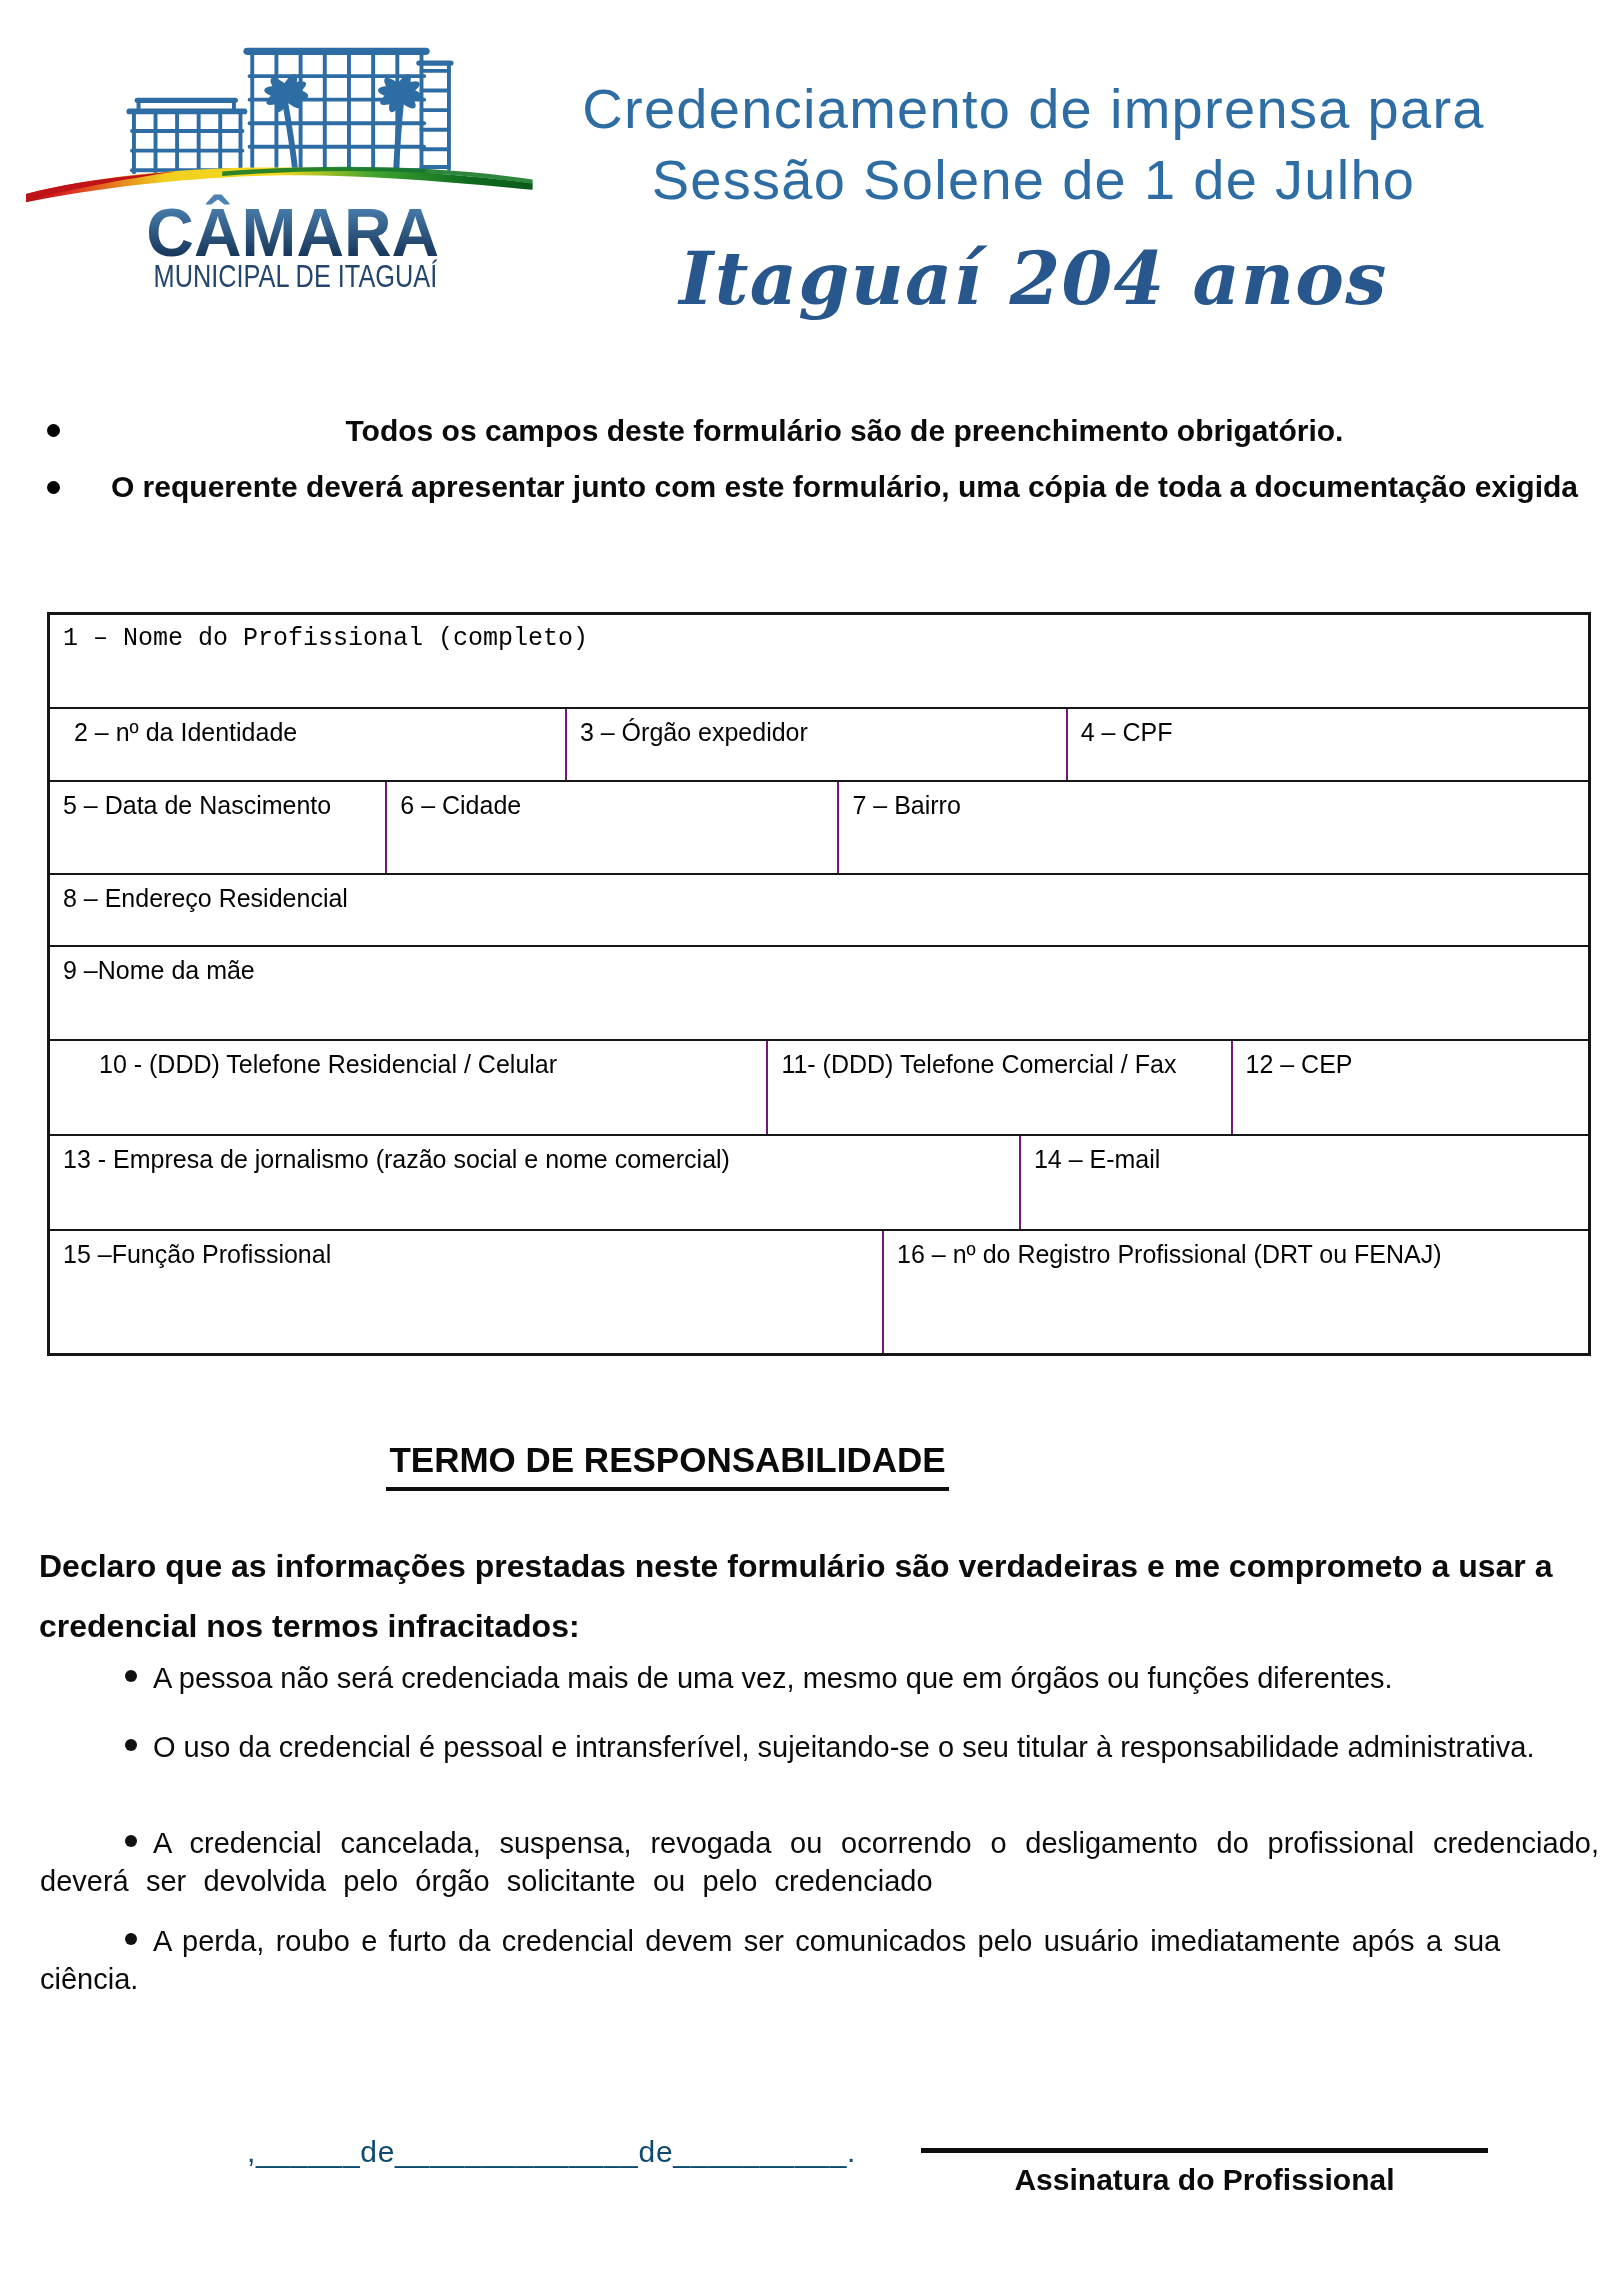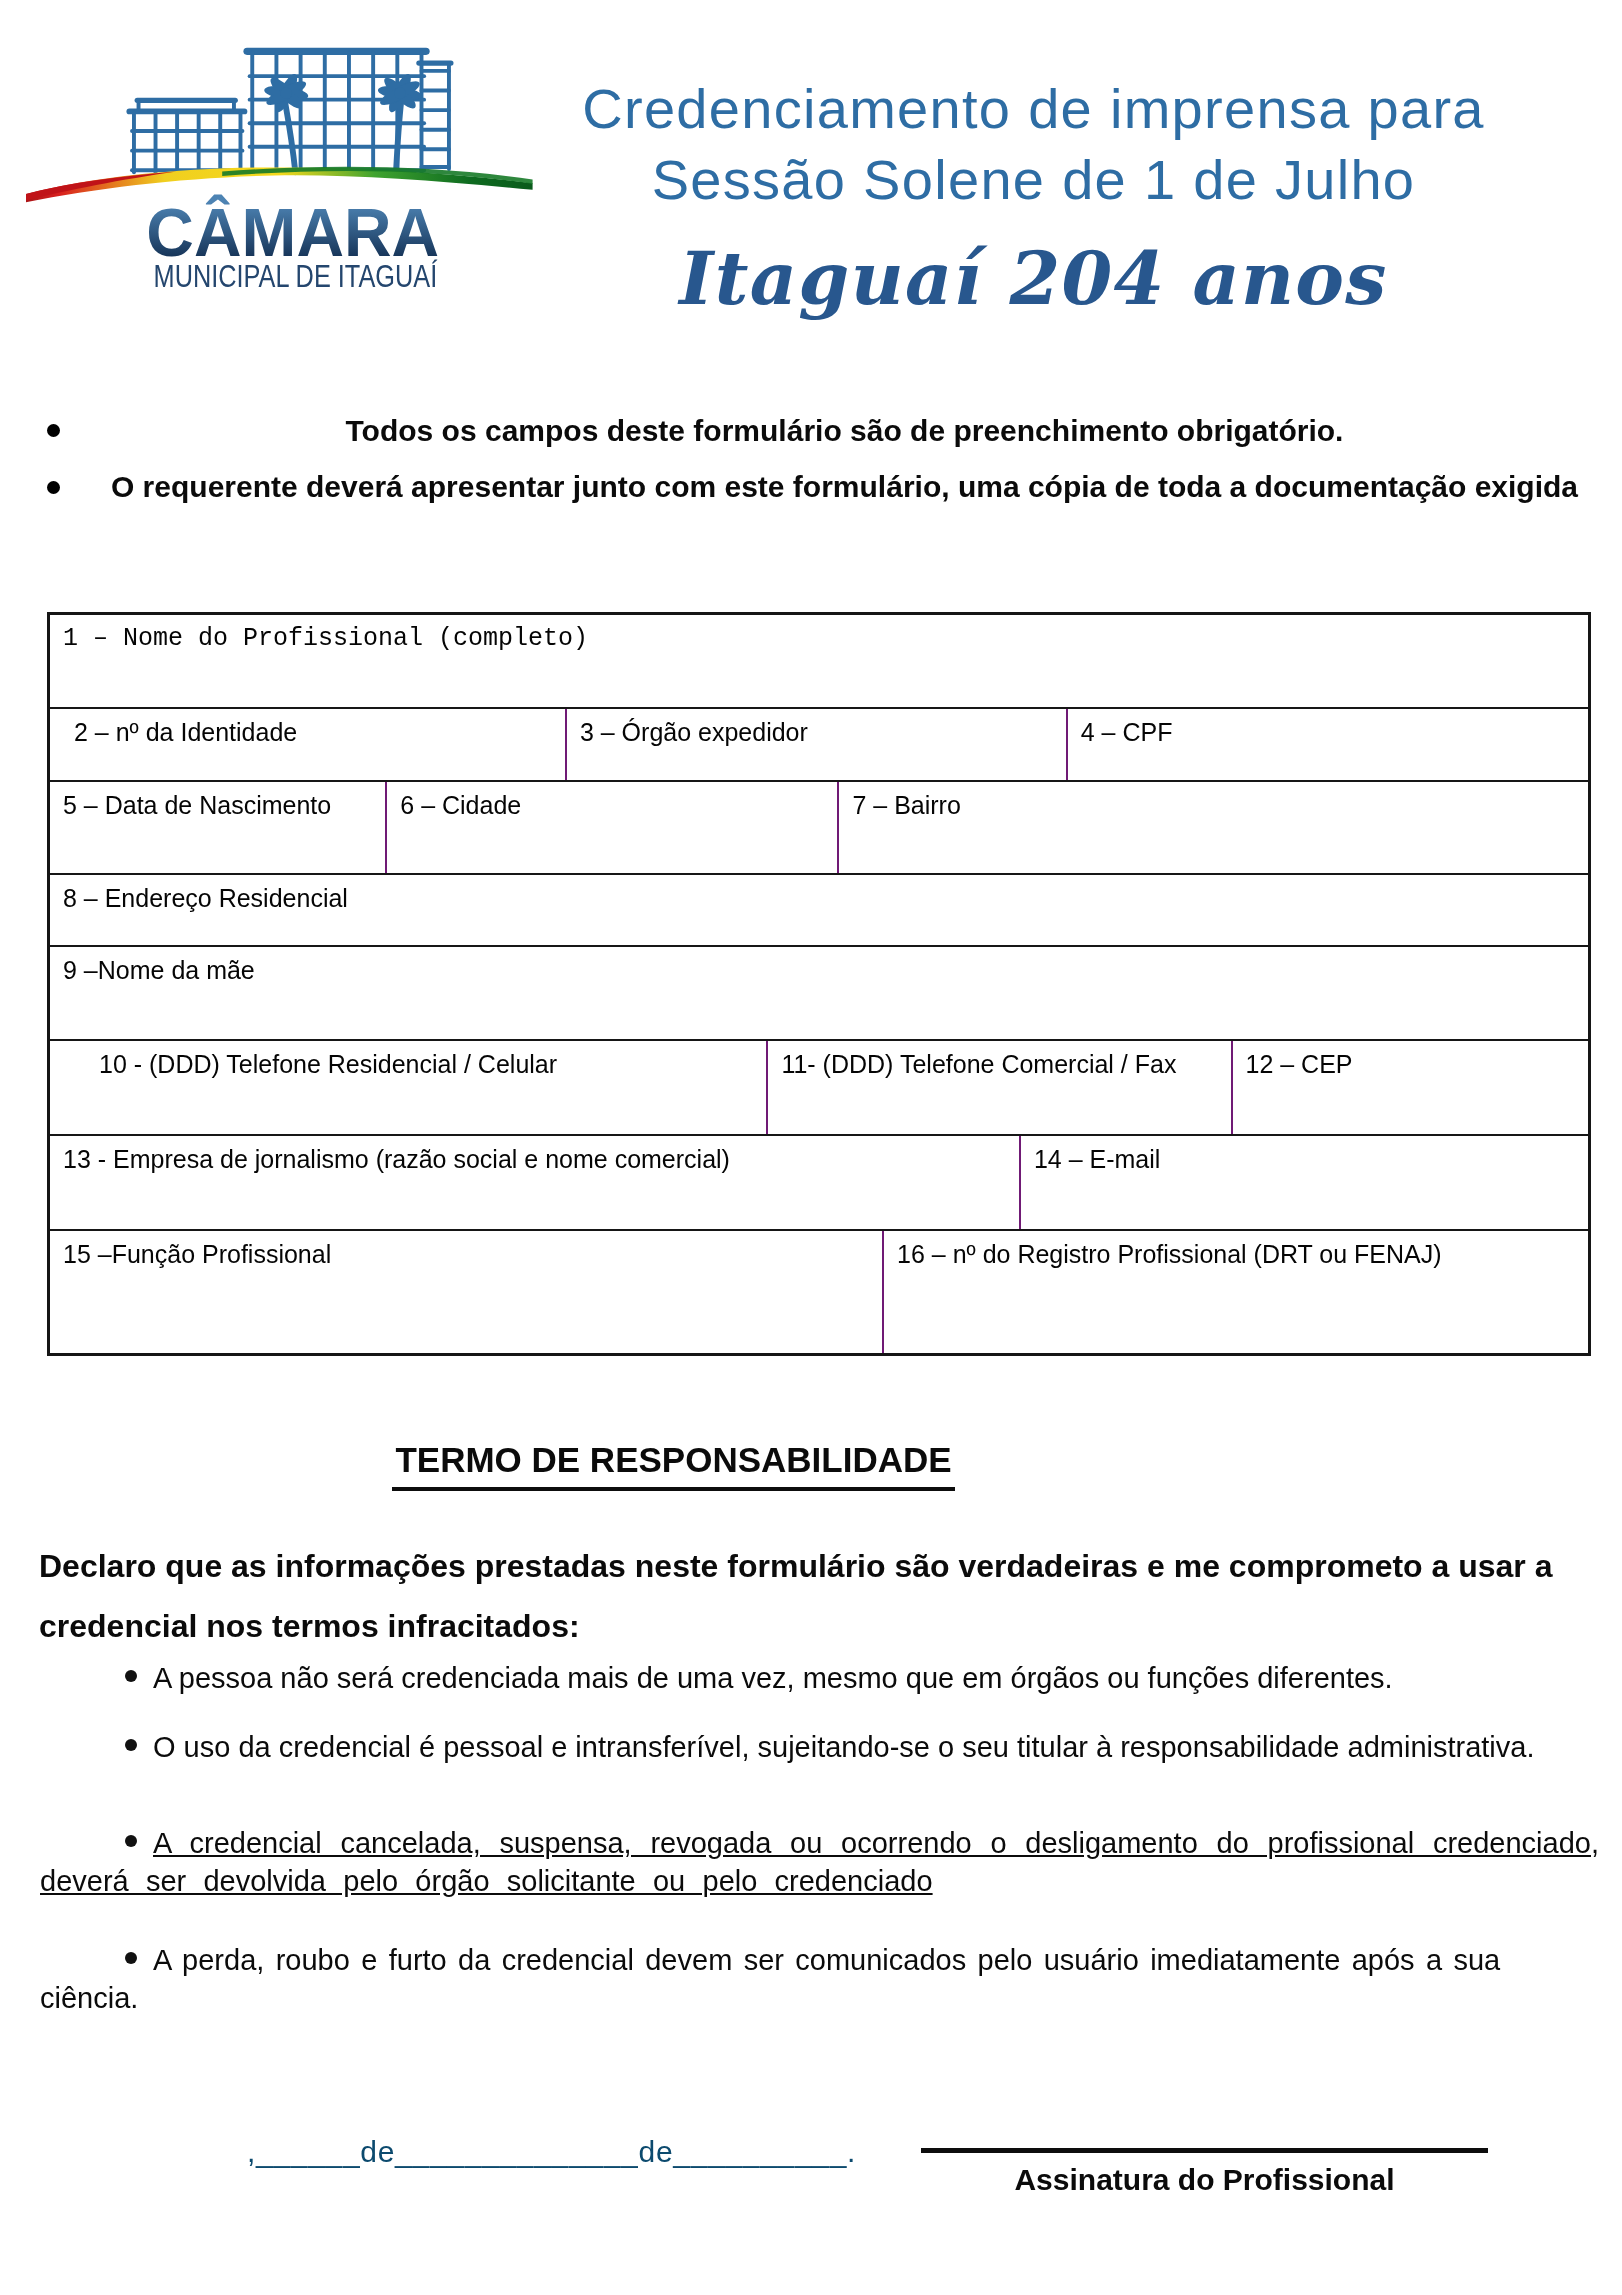--- a/index.html
+++ b/index.html
@@ -29,33 +29,33 @@
   .intro li{position:relative;padding-left:54px;font-weight:bold;font-size:30px;line-height:38px;margin-bottom:18.3px;}
   .intro .dot{position:absolute;left:7.9px;top:12.4px;width:13px;height:13px;border-radius:50%;background:#000;}
   
   .ft{position:absolute;left:47px;top:612px;width:1544px;border:3.3px solid #161616;box-sizing:border-box;}
   .frow{display:flex;box-sizing:border-box;border-top:2.6px solid #161616;}
   .frow:first-child{border-top:none;}
   .fcell{box-sizing:border-box;border-left:2px solid #701a75;padding:9.2px 13px 0 13px;overflow:hidden;}
   .fcell:first-child{border-left:none;}
   .fcell span{font-size:25px;color:#050505;}
   
-  .termo-h{position:absolute;left:12px;top:1440px;width:1323px;text-align:center;}
+  .termo-h{position:absolute;left:6px;top:1440px;width:1323px;text-align:center;}
   .termo-h span{
     display:inline-block;font-size:35px;font-weight:bold;
     border-bottom:4.6px solid #0d0d0d;padding:0 3.9px 6.5px 3.9px;
   }
   .decl{position:absolute;left:39px;top:1536px;width:1559px;font-size:32px;font-weight:bold;line-height:60px;margin:0;}
   .tb{position:absolute;left:40px;top:1659px;width:1559px;margin:0;padding:0;list-style:none;}
   .tb li{position:relative;font-size:29px;line-height:38px;}
   .tb .bt{display:block;text-indent:113px;}
   .tb .dot{position:absolute;left:85px;top:11px;width:12.4px;height:12.4px;border-radius:50%;background:#111;}
   .tb li:nth-child(1){margin-bottom:31px;}
   .tb li:nth-child(2){margin-bottom:58px;}
-  .tb li:nth-child(3){margin-bottom:41px;text-decoration:underline;}
+  .tb li:nth-child(3){margin-bottom:22px;}
   .tb li:nth-child(3) .bt{text-align:justify;word-spacing:9.2px;}
   .tb li:nth-child(4) .bt{word-spacing:3.3px;}
   
   .date-line{position:absolute;left:247px;top:2135px;font-size:30px;letter-spacing:0.7px;color:#0c4a6e;}
   .sig-block{position:absolute;left:921px;top:2148px;width:567px;text-align:center;}
   .sig-line{height:4.6px;background:#0d0d0d;}
   .sig-label{margin-top:10.5px;font-weight:bold;font-size:30px;}
 </style>
 </head>
 <body>

